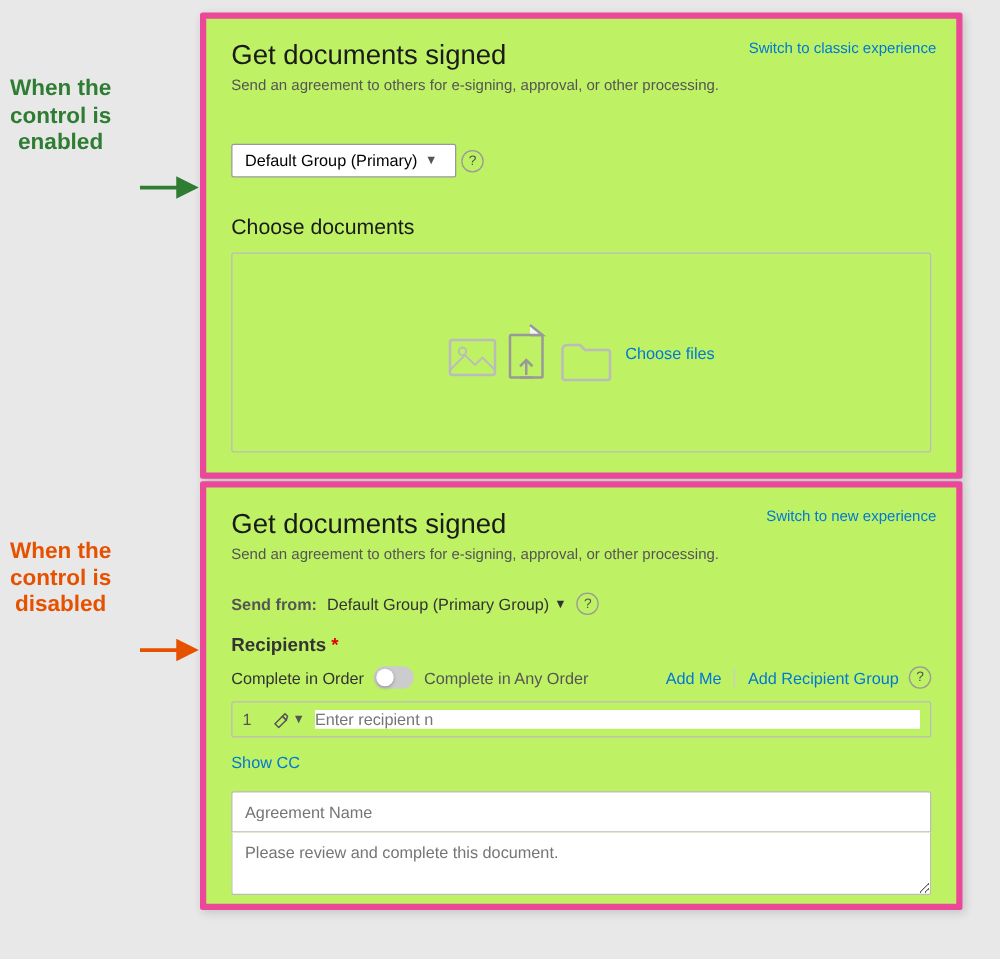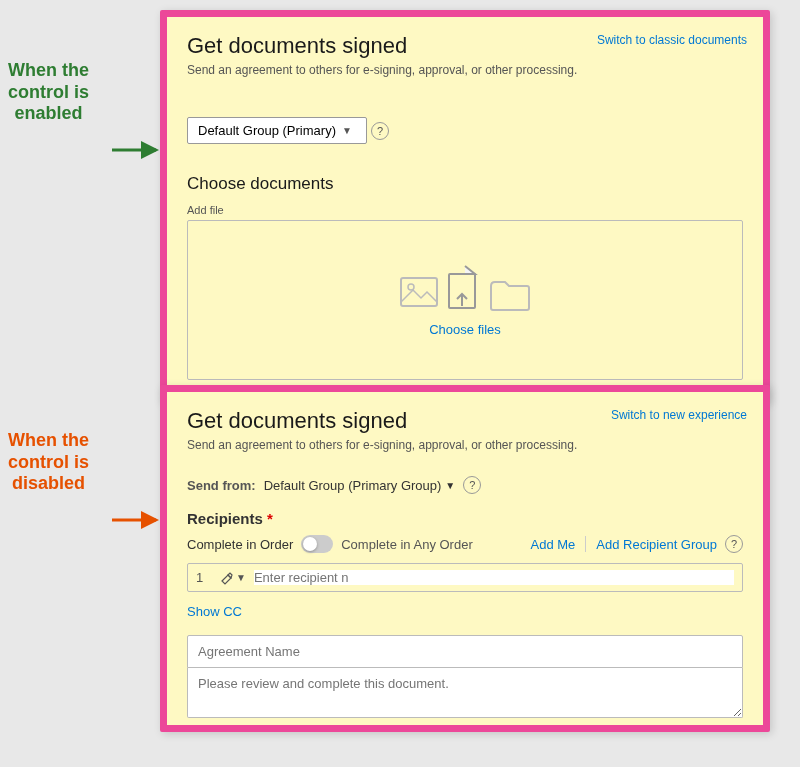--- a/index.html
+++ b/index.html
@@ -37,22 +37,22 @@
     }
     .arrow-disabled {
       position: absolute;
       left: 112px;
       top: 510px;
     }
 
     .panel {
       position: absolute;
       left: 160px;
-      background: #fef9c3;
-      border: 7px solid #ec4899;
+      background: #bef264;
+      border: 5px solid #ec4899;
       box-shadow: 2px 2px 8px rgba(0,0,0,0.15);
       border-radius: 2px;
     }
     .panel-top {
       top: 10px;
       right: 10px;
       width: 610px;
     }
     .panel-bottom {
       top: 385px;
@@ -138,21 +138,21 @@
 
     .add-file-section {
       padding: 4px 20px 16px 20px;
     }
 
     .file-upload-box {
       border: 1px solid #bbb;
       border-radius: 2px;
       height: 160px;
       display: flex;
-      flex-direction: column;
+      flex-direction: row;
       align-items: center;
       justify-content: center;
       gap: 10px;
       cursor: pointer;
     }
     .file-upload-icons {
       display: flex;
       align-items: flex-end;
       gap: 4px;
     }
@@ -360,37 +360,36 @@
       </marker>
     </defs>
     <line x1="0" y1="10" x2="44" y2="10" stroke="#e65100" stroke-width="3" marker-end="url(#arrowhead-o)"></line>
   </svg>
 </div>
 
 <div class="panel panel-top">
   <div class="panel-header">
     <div class="panel-title">Get documents signed</div>
     <div class="panel-subtitle">Send an agreement to others for e-signing, approval, or other processing.</div>
-    <a class="switch-link">Switch to classic documents</a>
+    <a class="switch-link">Switch to classic experience</a>
   </div>
 
   <div class="send-from-section">
     <div class="send-from-row">
       <button class="dropdown-btn">
         <span>Default Group (Primary)</span>
         <span class="chevron">▼</span>
       </button>
       <div class="help-icon">?</div>
     </div>
   </div>
 
   <div class="section-title">Choose documents</div>
 
   <div class="add-file-section">
-    <div class="field-label">Add file</div>
     <div class="file-upload-box">
       <div class="file-upload-icons">
 
         <svg width="44" height="38" viewBox="0 0 44 38" fill="none">
           <rect x="2" y="4" width="36" height="28" rx="2" stroke="#bbb" stroke-width="2" fill="none"></rect>
           <circle cx="12" cy="13" r="3" stroke="#bbb" stroke-width="1.5" fill="none"></circle>
           <polyline points="2,28 14,16 22,24 28,18 38,28" stroke="#bbb" stroke-width="1.5" fill="none"></polyline>
         </svg>
 
         <svg width="38" height="48" viewBox="0 0 38 48" fill="none">

